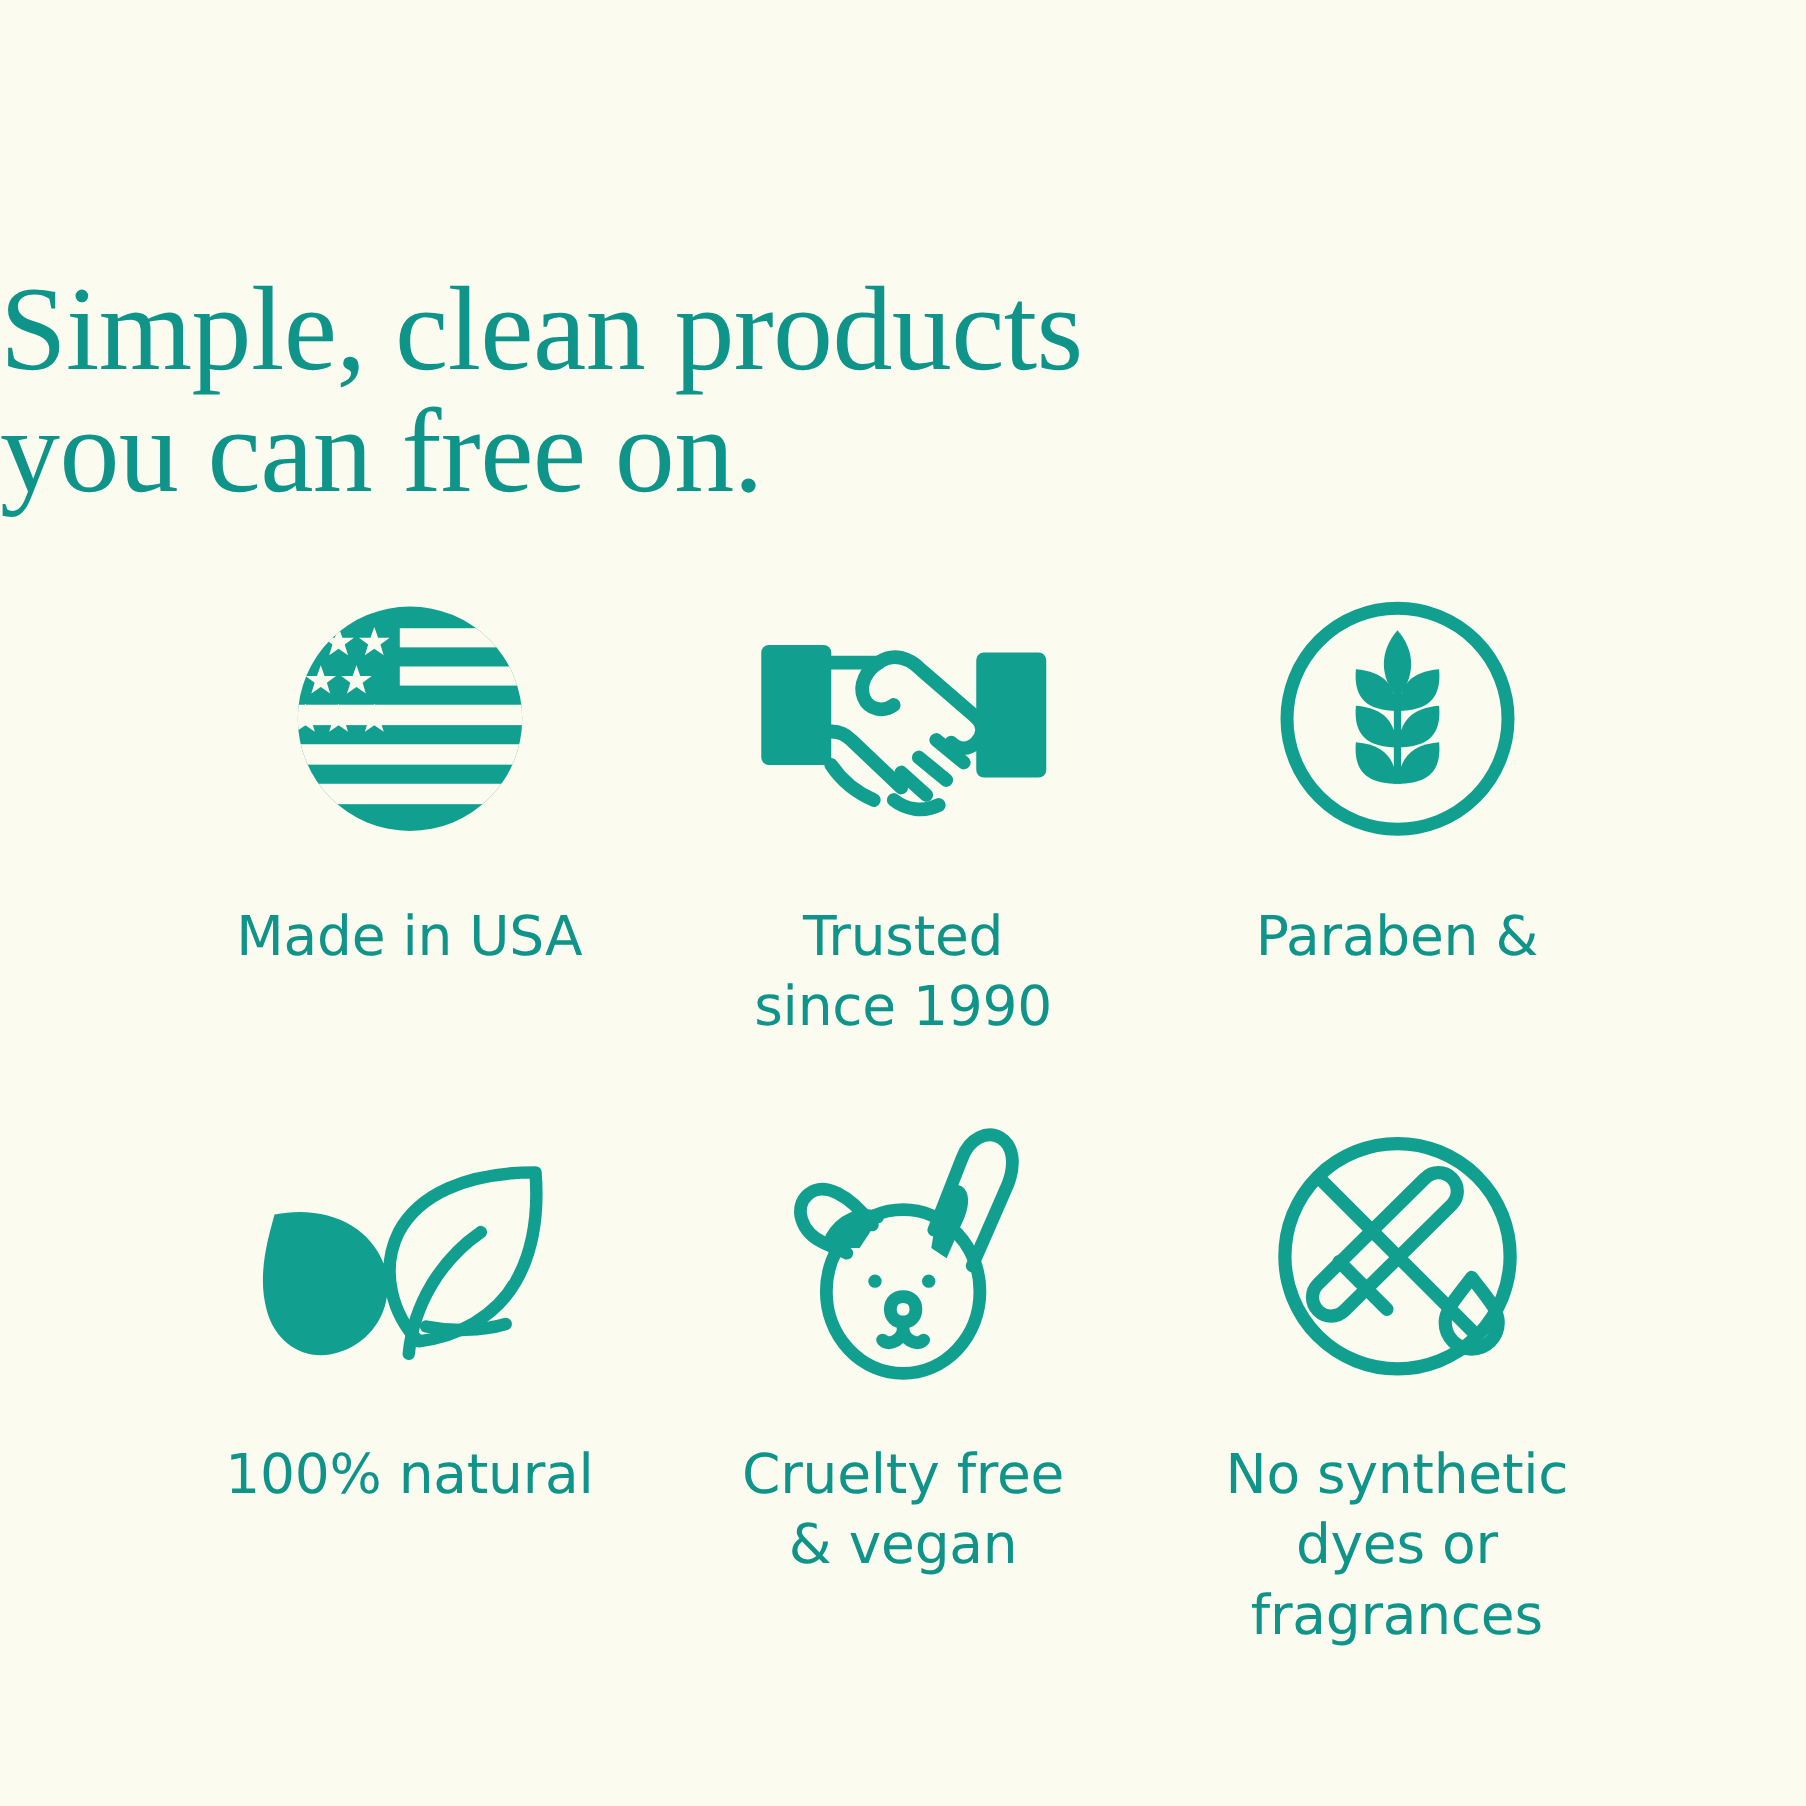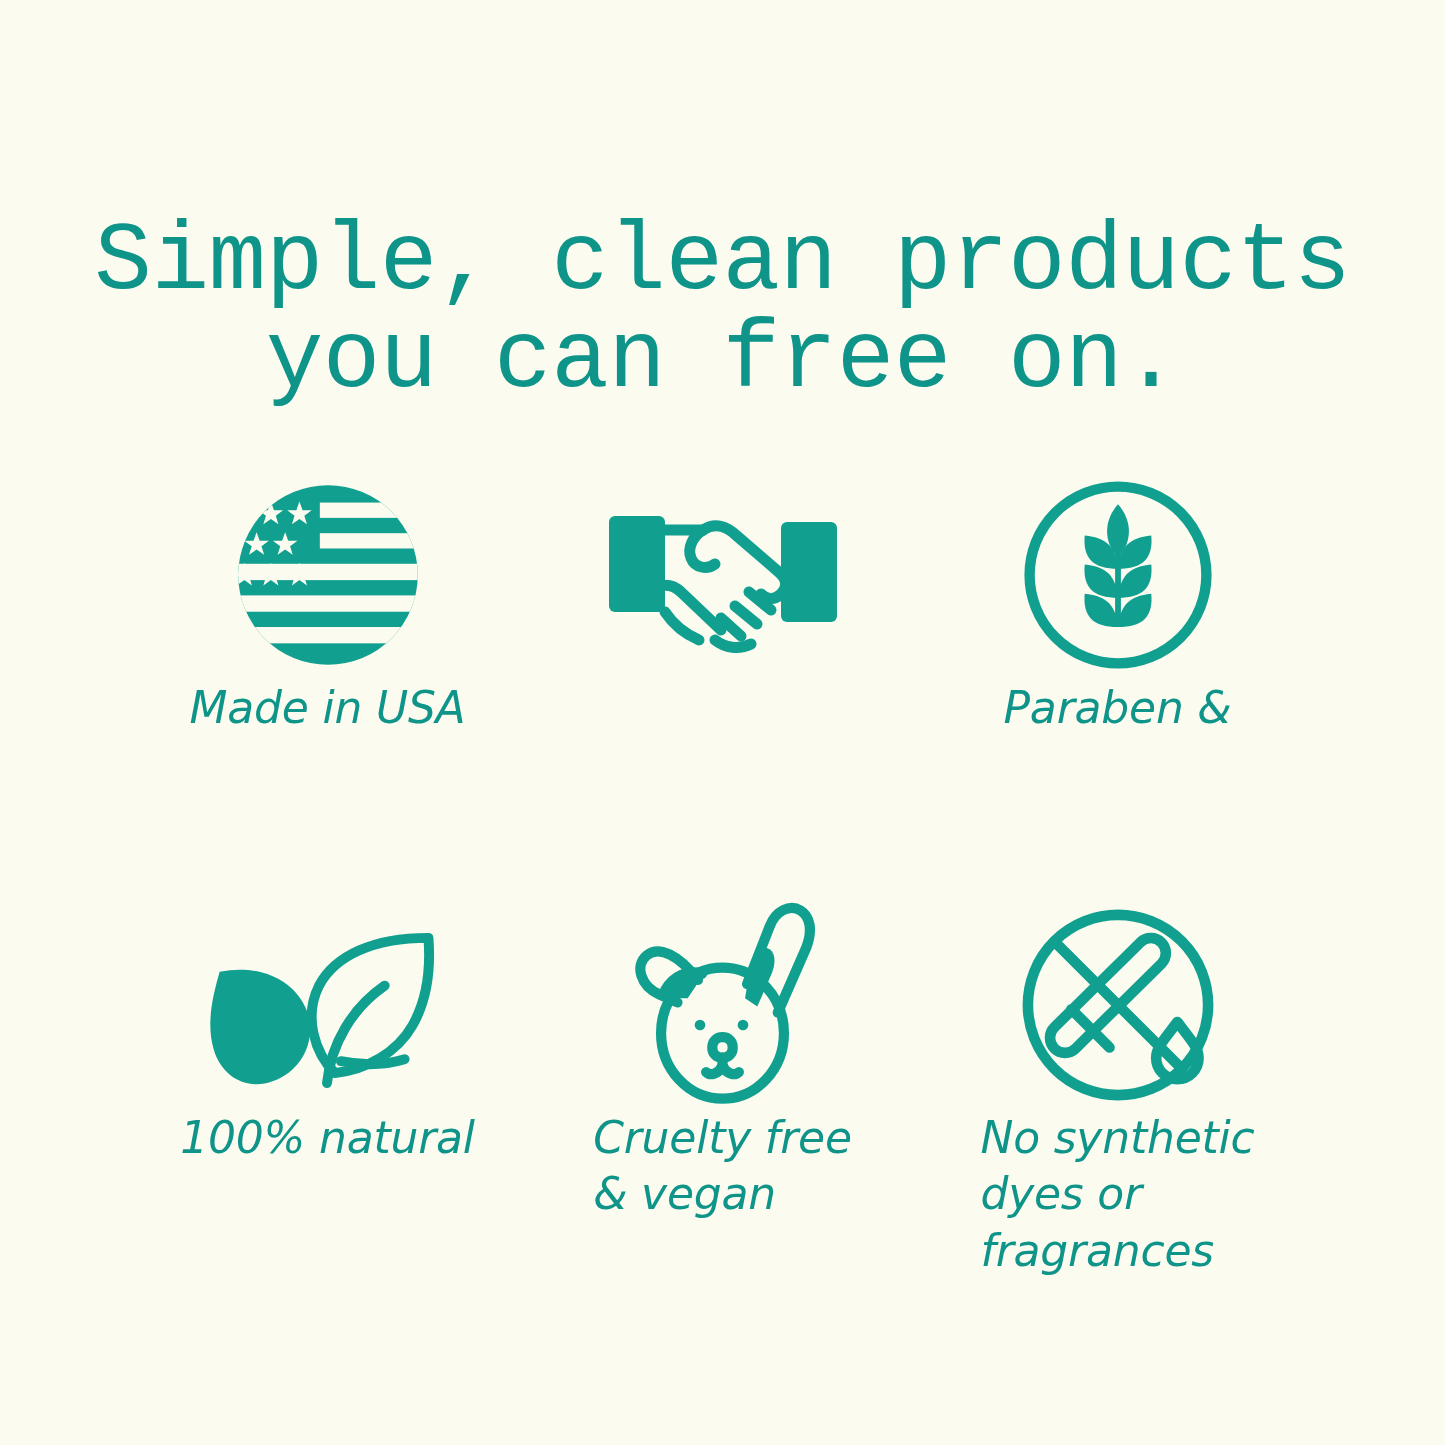--- a/index.html
+++ b/index.html
@@ -21,23 +21,22 @@
     background: #FCFBF0;
     box-sizing: border-box;
   }
 
   
   .headline {
     position: absolute;
     top: 150px;
     left: 0;
     width: 1445px;
-    text-align: center;
     color: #0E9488;
-    font-family: Liberation Mono, monospace;
+    font-family: Liberation Serif, serif;
     font-size: 96px;
     line-height: 1.02;
     letter-spacing: -0.5px;
     font-weight: 400;
   }
   .headline .line {
     display: block;
     white-space: nowrap;
   }
 
@@ -62,28 +61,28 @@
     height: 210px;
     display: flex;
     align-items: center;
     justify-content: center;
   }
   .badge-icon svg {
     display: block;
   }
 
   .badge-label {
-    text-align: left;
+    margin-top: 42px;
+    text-align: center;
     color: #0E9488;
     font-family: "DejaVu Sans", "Liberation Sans", sans-serif;
     font-size: 44px;
     line-height: 1.28;
     font-weight: 400;
     letter-spacing: -0.2px;
-    font-style: italic;
   }
   .badge-label .tline {
     display: block;
     white-space: nowrap;
   }
 </style>
 </head>
 <body>
 
 <div class="page">
@@ -152,20 +151,24 @@
 
             <path d="M56 75 c5 4 12 5 18 2"></path>
             <path d="M59 64 l10 9"></path>
             <path d="M66 58 l11 9"></path>
             <path d="M73 51 l11 9"></path>
 
             <path d="M50 20 c-5 3 -8 9 -6 14 2 5 8 6 12 3"></path>
           </g>
         </svg>
       </div>
+      <div class="badge-label">
+        <span class="tline">Trusted</span>
+        <span class="tline">since 1990</span>
+      </div>
     </div>
 
     <div class="badge">
       <div class="badge-icon">
         <svg width="208" height="208" viewBox="0 0 100 100" aria-hidden="true">
           <circle cx="50" cy="50" r="42.5" fill="none" stroke="#11A08F" stroke-width="5"></circle>
           <g fill="#11A08F">
 
             <rect x="48.6" y="30" width="2.8" height="45"></rect>
 

